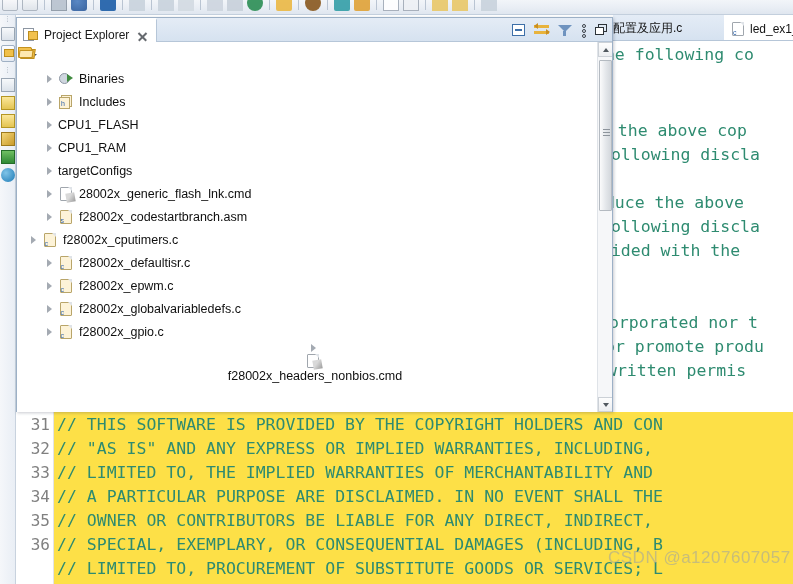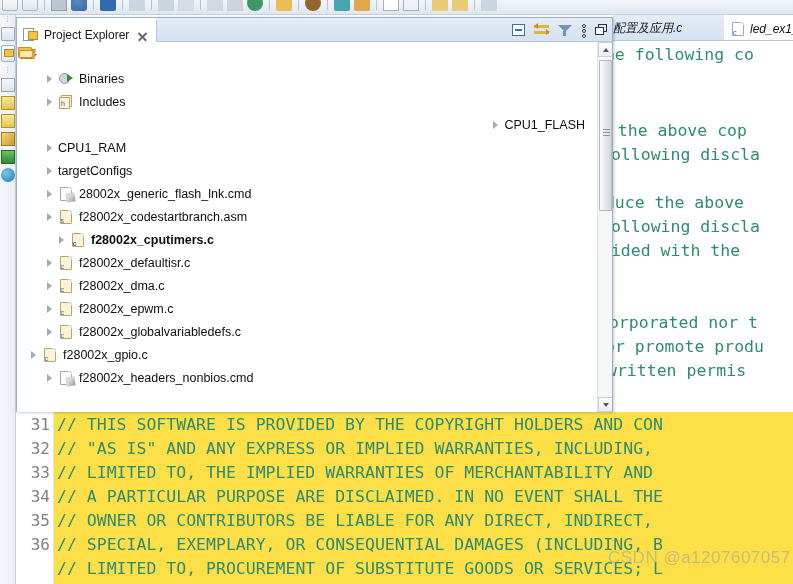--- a/index.html
+++ b/index.html
@@ -166,21 +166,20 @@
   .sb-grip { position:absolute; left:3px; top:68px; width:7px; height:7px; }
   .sb-grip i { display:block; height:1px; background:#8d949c; margin-bottom:2px; }
 
   
   .ed-tabrow {
     position: absolute; left: 613px; top: 15px;
     width: 180px; height: 26px;
     background: linear-gradient(to bottom,#e4ecf6,#d6e2f0);
     border-bottom: 1px solid #b6c6d8;
     overflow: hidden;
-    font-style: italic;
   }
   .ed-tab {
     position:absolute; top:0; height:26px;
     display:flex; align-items:center; padding: 0 8px;
     font-size: 12px; color:#131313; white-space: nowrap;
   }
   .ed-tab.active { background:#ffffff; border-top:2px solid #ffffff; }
   .ed-tab .ft-ico { width:13px; height:15px; margin-right:5px; position:relative; flex:none; }
 
   
@@ -431,21 +430,21 @@
               <span class="tri-right-hollow"></span>
             </span>
           <span class="icn">
             <span style="position:absolute;left:3px;top:1px;width:11px;height:12px;background:#fdf3d8;border:1px solid #b9a569;"></span>
             <span style="position:absolute;left:1px;top:3px;width:11px;height:12px;background:#fdf3d8;border:1px solid #b9a569;"></span>
             <span style="position:absolute;left:3px;top:6px;font-size:7px;color:#2a5fa8;font-family:'Liberation Sans',sans-serif;line-height:7px;">h</span>
           </span>
           <span class="lbl">Includes</span>
         </div>
 
-        <div class="trow" style="padding-left:28px;justify-content:flex-end;">
+        <div class="trow" style="padding-left:28px;">
           <span class="arrow">
               <span class="tri-right-hollow"></span>
             </span>
           <span class="icn ic-folder">
             <span class="back"></span>
               <span class="front"></span>
           </span>
           <span class="lbl">CPU1_FLASH</span>
         </div>
 
@@ -487,21 +486,21 @@
           <span class="arrow">
               <span class="tri-right-hollow"></span>
             </span>
           <span class="icn">
             <span class="ic-file" style="background:#fdf3d8;border-color:#b9a569;"></span>
               <span class="ftag">s</span>
           </span>
           <span class="lbl">f28002x_codestartbranch.asm</span>
         </div>
 
-        <div class="trow" style="padding-left:40px;font-weight:bold;">
+        <div class="trow" style="padding-left:12px;">
           <span class="arrow">
               <span class="tri-right-hollow"></span>
             </span>
           <span class="icn">
             <span class="ic-file" style="background:#fdf3d8;border-color:#b9a569;"></span>
               <span class="ftag">c</span>
           </span>
           <span class="lbl">f28002x_cputimers.c</span>
         </div>
 
@@ -509,65 +508,55 @@
           <span class="arrow">
               <span class="tri-right-hollow"></span>
             </span>
           <span class="icn">
             <span class="ic-file" style="background:#fdf3d8;border-color:#b9a569;"></span>
               <span class="ftag">c</span>
           </span>
           <span class="lbl">f28002x_defaultisr.c</span>
         </div>
 
+
         <div class="trow" style="padding-left:28px;">
           <span class="arrow">
               <span class="tri-right-hollow"></span>
             </span>
           <span class="icn">
             <span class="ic-file" style="background:#fdf3d8;border-color:#b9a569;"></span>
               <span class="ftag">c</span>
           </span>
-          <span class="lbl">f28002x_dma.c</span>
+          <span class="lbl">f28002x_epwm.c</span>
         </div>
 
         <div class="trow" style="padding-left:28px;">
           <span class="arrow">
               <span class="tri-right-hollow"></span>
             </span>
           <span class="icn">
             <span class="ic-file" style="background:#fdf3d8;border-color:#b9a569;"></span>
               <span class="ftag">c</span>
           </span>
-          <span class="lbl">f28002x_epwm.c</span>
+          <span class="lbl">f28002x_globalvariabledefs.c</span>
         </div>
 
         <div class="trow" style="padding-left:28px;">
           <span class="arrow">
               <span class="tri-right-hollow"></span>
             </span>
           <span class="icn">
             <span class="ic-file" style="background:#fdf3d8;border-color:#b9a569;"></span>
               <span class="ftag">c</span>
           </span>
-          <span class="lbl">f28002x_globalvariabledefs.c</span>
-        </div>
-
-        <div class="trow" style="padding-left:12px;">
-          <span class="arrow">
-              <span class="tri-right-hollow"></span>
-            </span>
-          <span class="icn">
-            <span class="ic-file" style="background:#fdf3d8;border-color:#b9a569;"></span>
-              <span class="ftag">c</span>
-          </span>
           <span class="lbl">f28002x_gpio.c</span>
         </div>
 
-        <div class="trow" style="padding-left:28px;">
+        <div class="trow" style="padding-left:28px;flex-direction:column;">
           <span class="arrow">
               <span class="tri-right-hollow"></span>
             </span>
           <span class="icn ic-cmd">
             <span class="ic-file"></span>
               <span class="pen"></span>
           </span>
           <span class="lbl">f28002x_headers_nonbios.cmd</span>
         </div>
 

